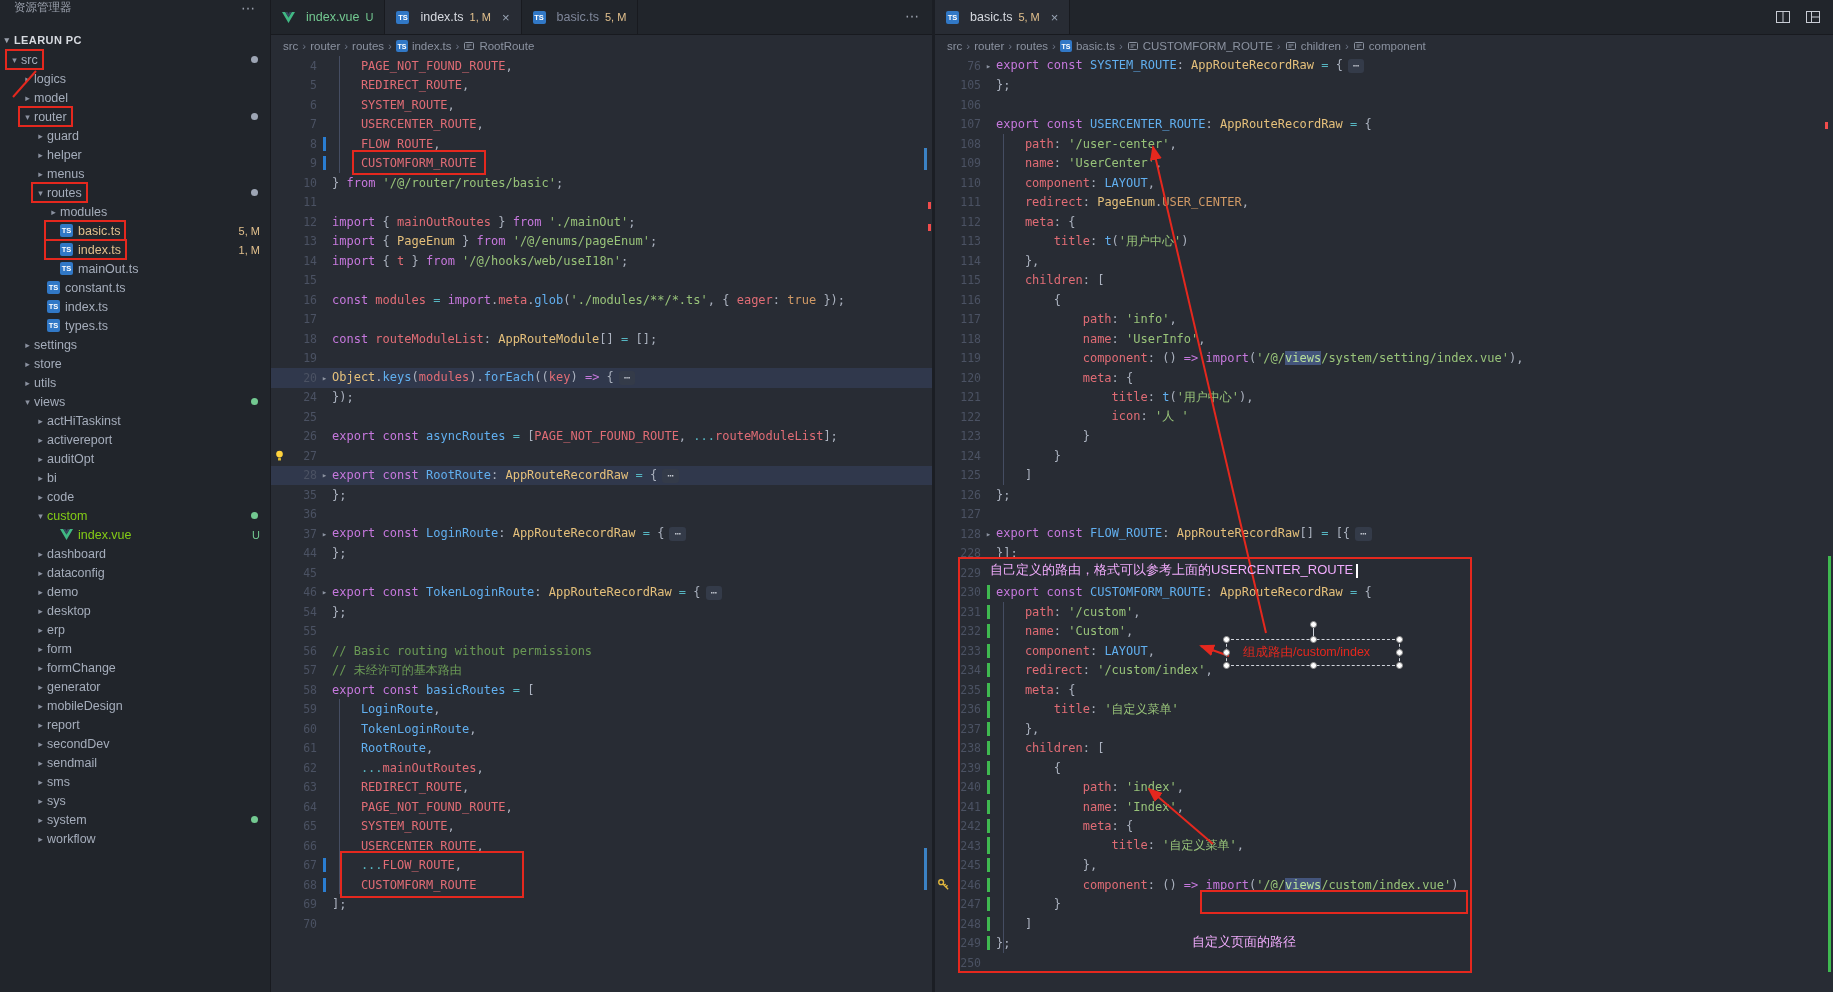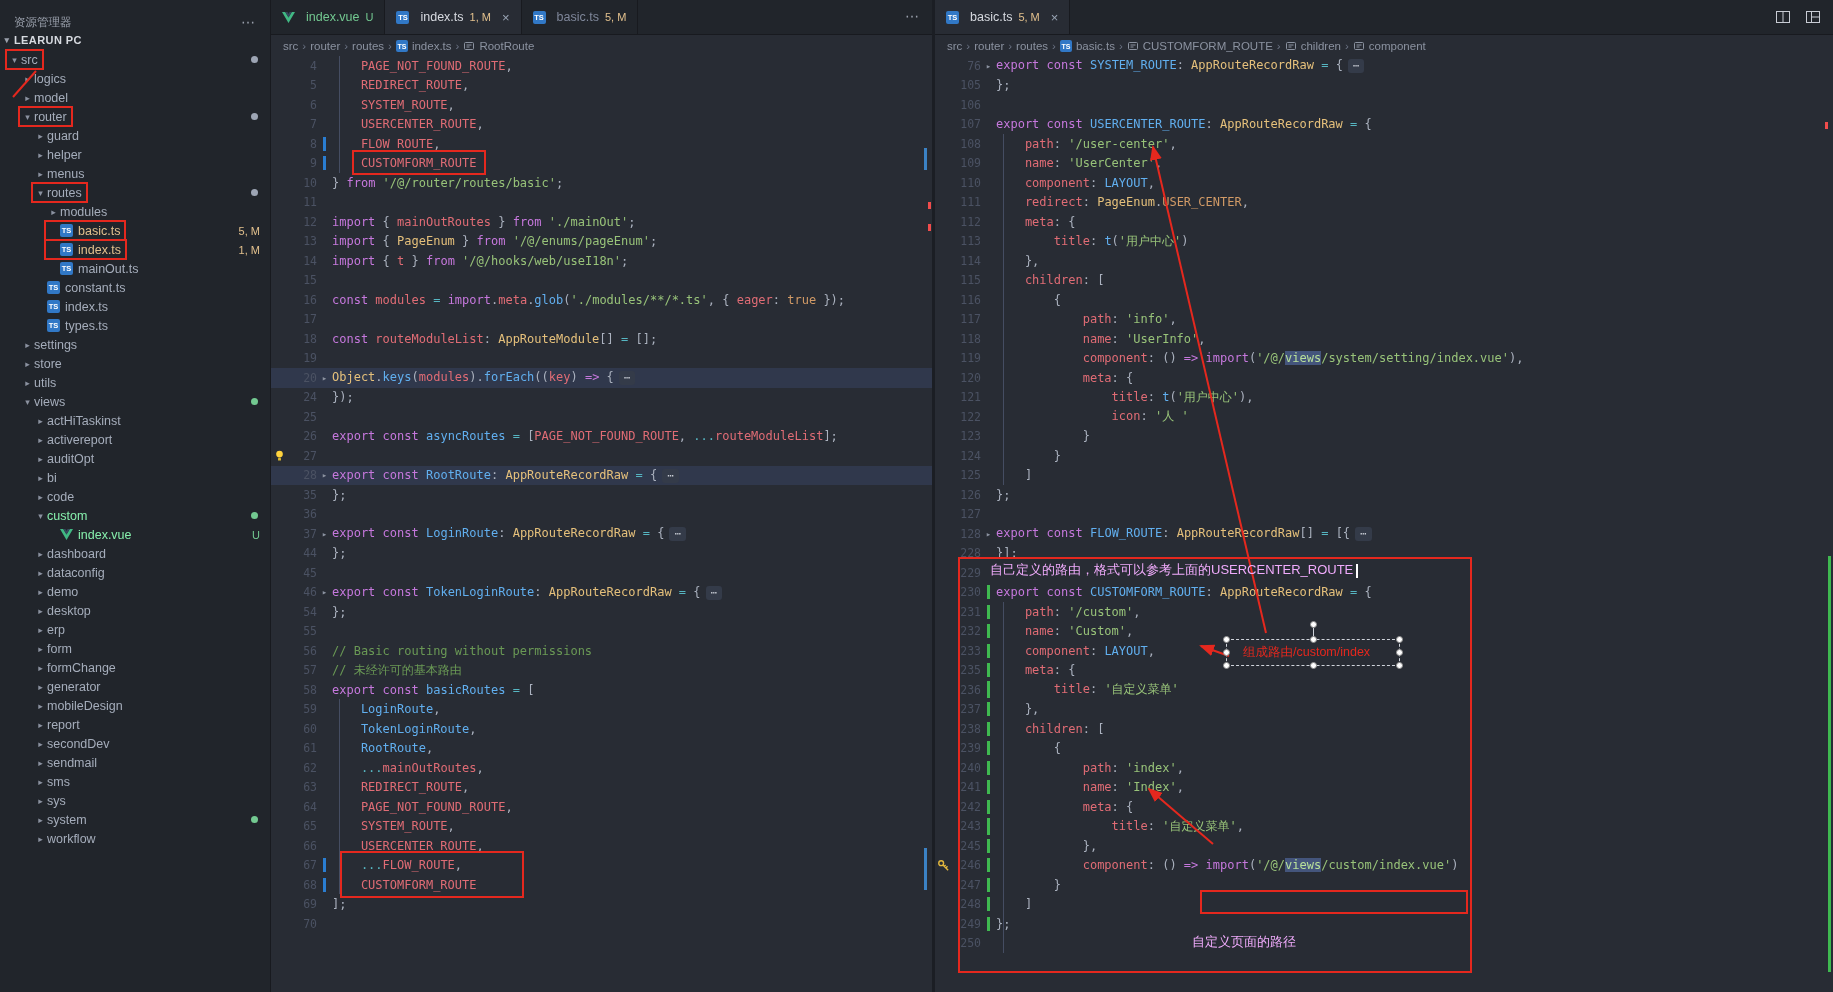--- a/index.html
+++ b/index.html
@@ -1,32 +1,32 @@
 <!DOCTYPE html>
 <html><head>
 <meta charset="utf-8">
 <style>
   html,body{margin:0;padding:0;}
   body{width:1833px;height:992px;overflow:hidden;background:#282c34;font-family:"Liberation Sans",sans-serif;position:relative;}
   
   #sidebar{position:absolute;left:0;top:0;width:271px;height:992px;background:#21252b;border-right:1px solid #181a1f;box-sizing:border-box;}
-  .sb-title{height:30px;display:flex;align-items:flex-end;justify-content:space-between;padding:0 14px;color:#9aa0ac;font-size:11.5px;}
+  .sb-title{height:30px;display:flex;align-items:flex-start;justify-content:space-between;padding:0 14px;color:#9aa0ac;font-size:11.5px;}
   .more{color:#9aa0ac;font-size:14px;cursor:pointer;letter-spacing:1px;}
   .ws{height:20px;display:flex;align-items:center;font-weight:bold;font-size:11px;color:#d7dae0;letter-spacing:.4px;}
   .ws .chev{width:14px;text-align:center;font-size:9px;color:#9aa0ac;}
   .xrow{height:19px;display:flex;align-items:center;color:#a5adbb;font-size:12.5px;position:relative;cursor:pointer;}
   .grp{display:inline-flex;align-items:center;position:relative;height:100%;}
   .redbox .grp::after{content:"";position:absolute;left:-3px;right:-6px;top:-1px;bottom:-1px;border:2px solid #e5281e;pointer-events:none;}
   .chev{width:13px;flex:none;font-size:9px;color:#8b92a0;text-align:center;}
   .fico{width:13px;height:13px;flex:none;display:inline-flex;align-items:center;justify-content:center;margin-right:5px;border-radius:2px;}
   .fico.ts{background:#3178c6;color:#fff;font-size:7.5px;font-weight:bold;}
   .fico.vue svg{display:block;}
   .xlabel{white-space:nowrap;}
   .xlabel.mod{color:#e2c08d;}
-  .xlabel.unt{color:#86efac;}
+  .xlabel.unt{color:#84cc16;}
   .xbadge{margin-left:auto;margin-right:10px;font-size:11px;color:#e2c08d;}
   .xbadge.unt{color:#73c991;}
   .xdot{margin-left:auto;margin-right:12px;width:7px;height:7px;border-radius:50%;flex:none;}
   .xdot.gray{background:#9da5b4;}
   .xdot.green{background:#73c991;}
   
   #divider{position:absolute;left:932px;top:0;width:3px;height:992px;background:#1b1e24;}
   .egroup{position:absolute;top:0;height:992px;background:#282c34;}
   #mid{left:271px;width:661px;}
   #right{left:935px;width:898px;}
@@ -980,20 +980,26 @@
           <span class="code"><span class="bar green"></span><span class="tk-red">    name</span><span class="tk-pun">: </span><span class="tk-str">'Custom'</span><span class="tk-pun">,</span></span>
         </div>
         <div class="cl">
           <span class="glyph"></span>
           <span class="ln">233</span>
           <span class="fch"></span>
           <span class="code"><span class="bar green"></span><span class="tk-red">    component</span><span class="tk-pun">: </span><span class="tk-blue">LAYOUT</span><span class="tk-pun">,</span></span>
         </div>
         <div class="cl">
           <span class="glyph"></span>
+          <span class="ln">234</span>
+          <span class="fch"></span>
+          <span class="code"><span class="bar green"></span><span class="tk-red">    redirect</span><span class="tk-pun">: </span><span class="tk-str">'/custom/index'</span><span class="tk-pun">,</span></span>
+        </div>
+        <div class="cl">
+          <span class="glyph"></span>
           <span class="ln">235</span>
           <span class="fch"></span>
           <span class="code"><span class="bar green"></span><span class="tk-red">    meta</span><span class="tk-pun">: {</span></span>
         </div>
         <div class="cl">
           <span class="glyph"></span>
           <span class="ln">236</span>
           <span class="fch"></span>
           <span class="code"><span class="bar green"></span><span class="tk-red">        title</span><span class="tk-pun">: </span><span class="tk-str">'自定义菜单'</span></span>
         </div>

